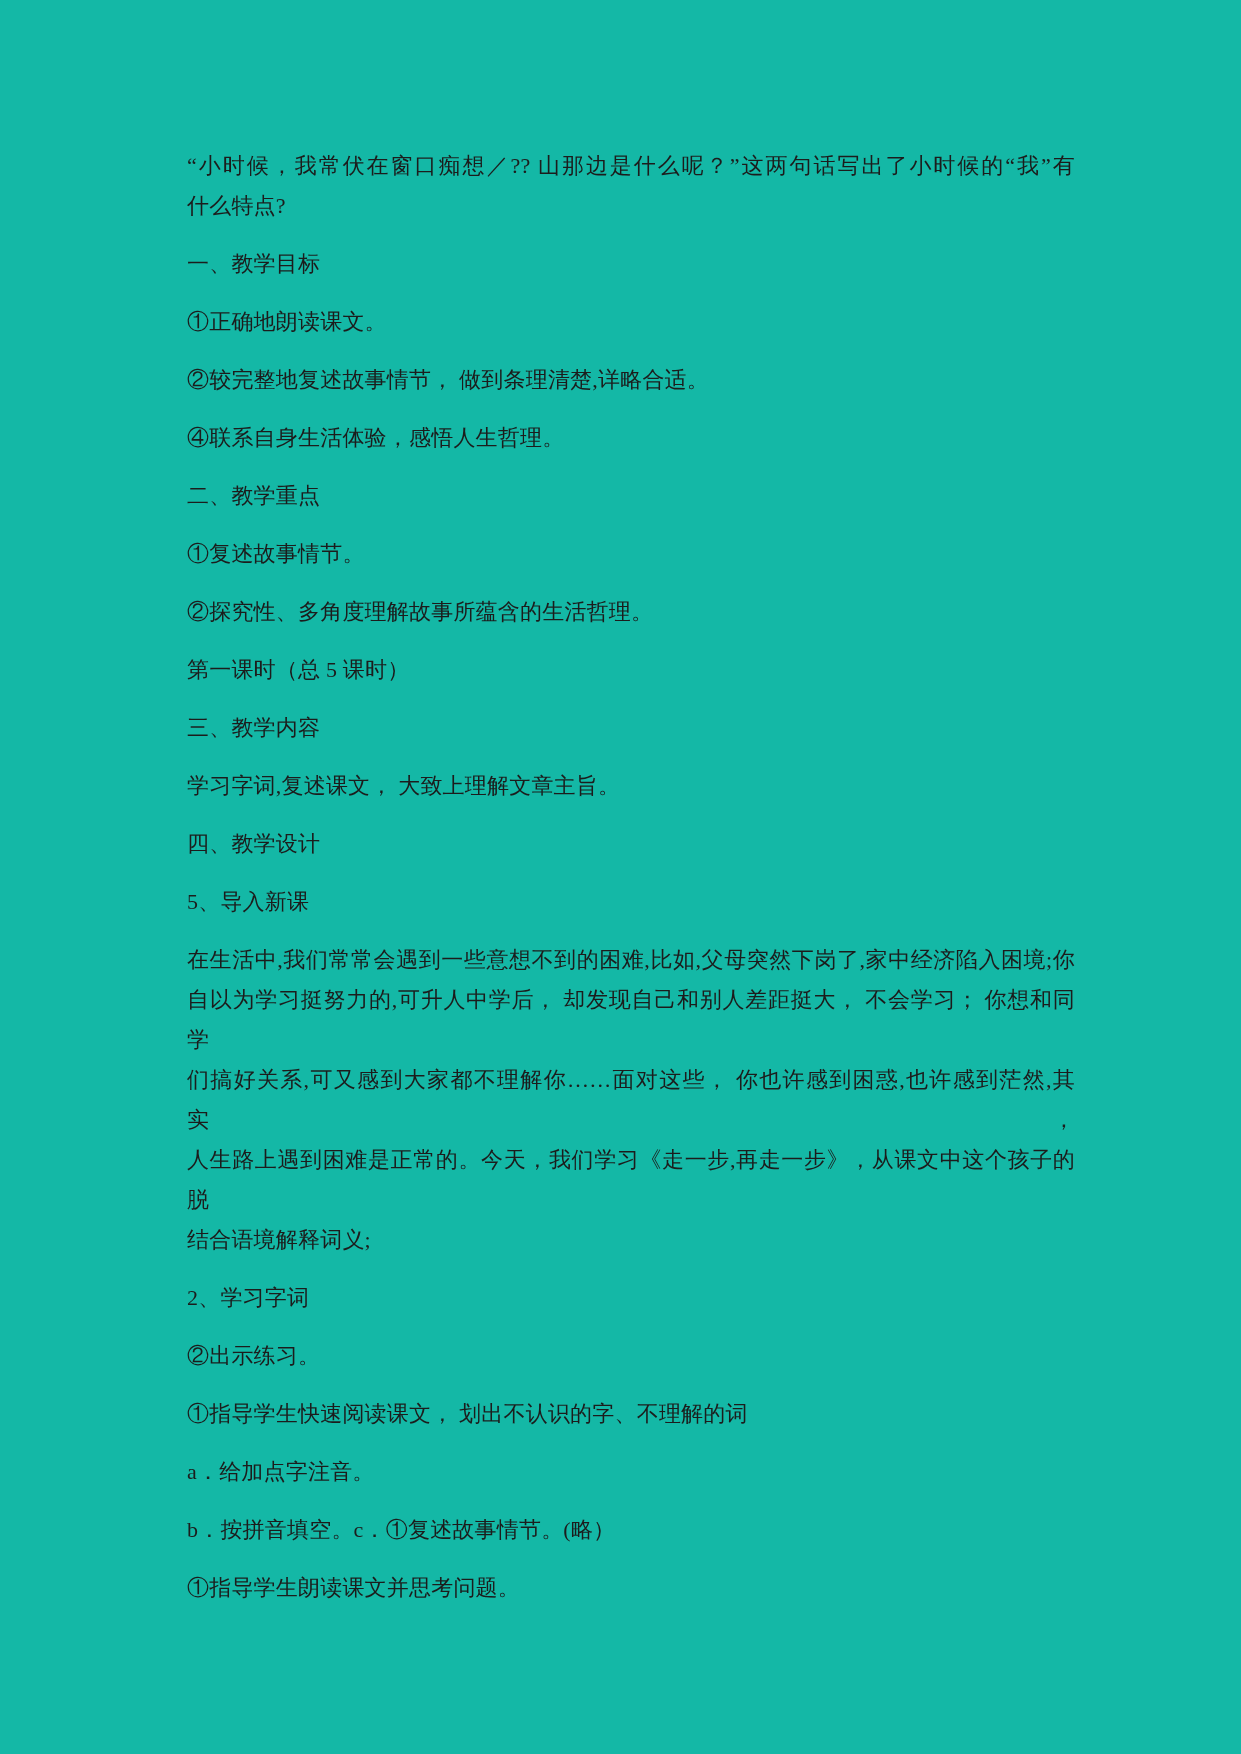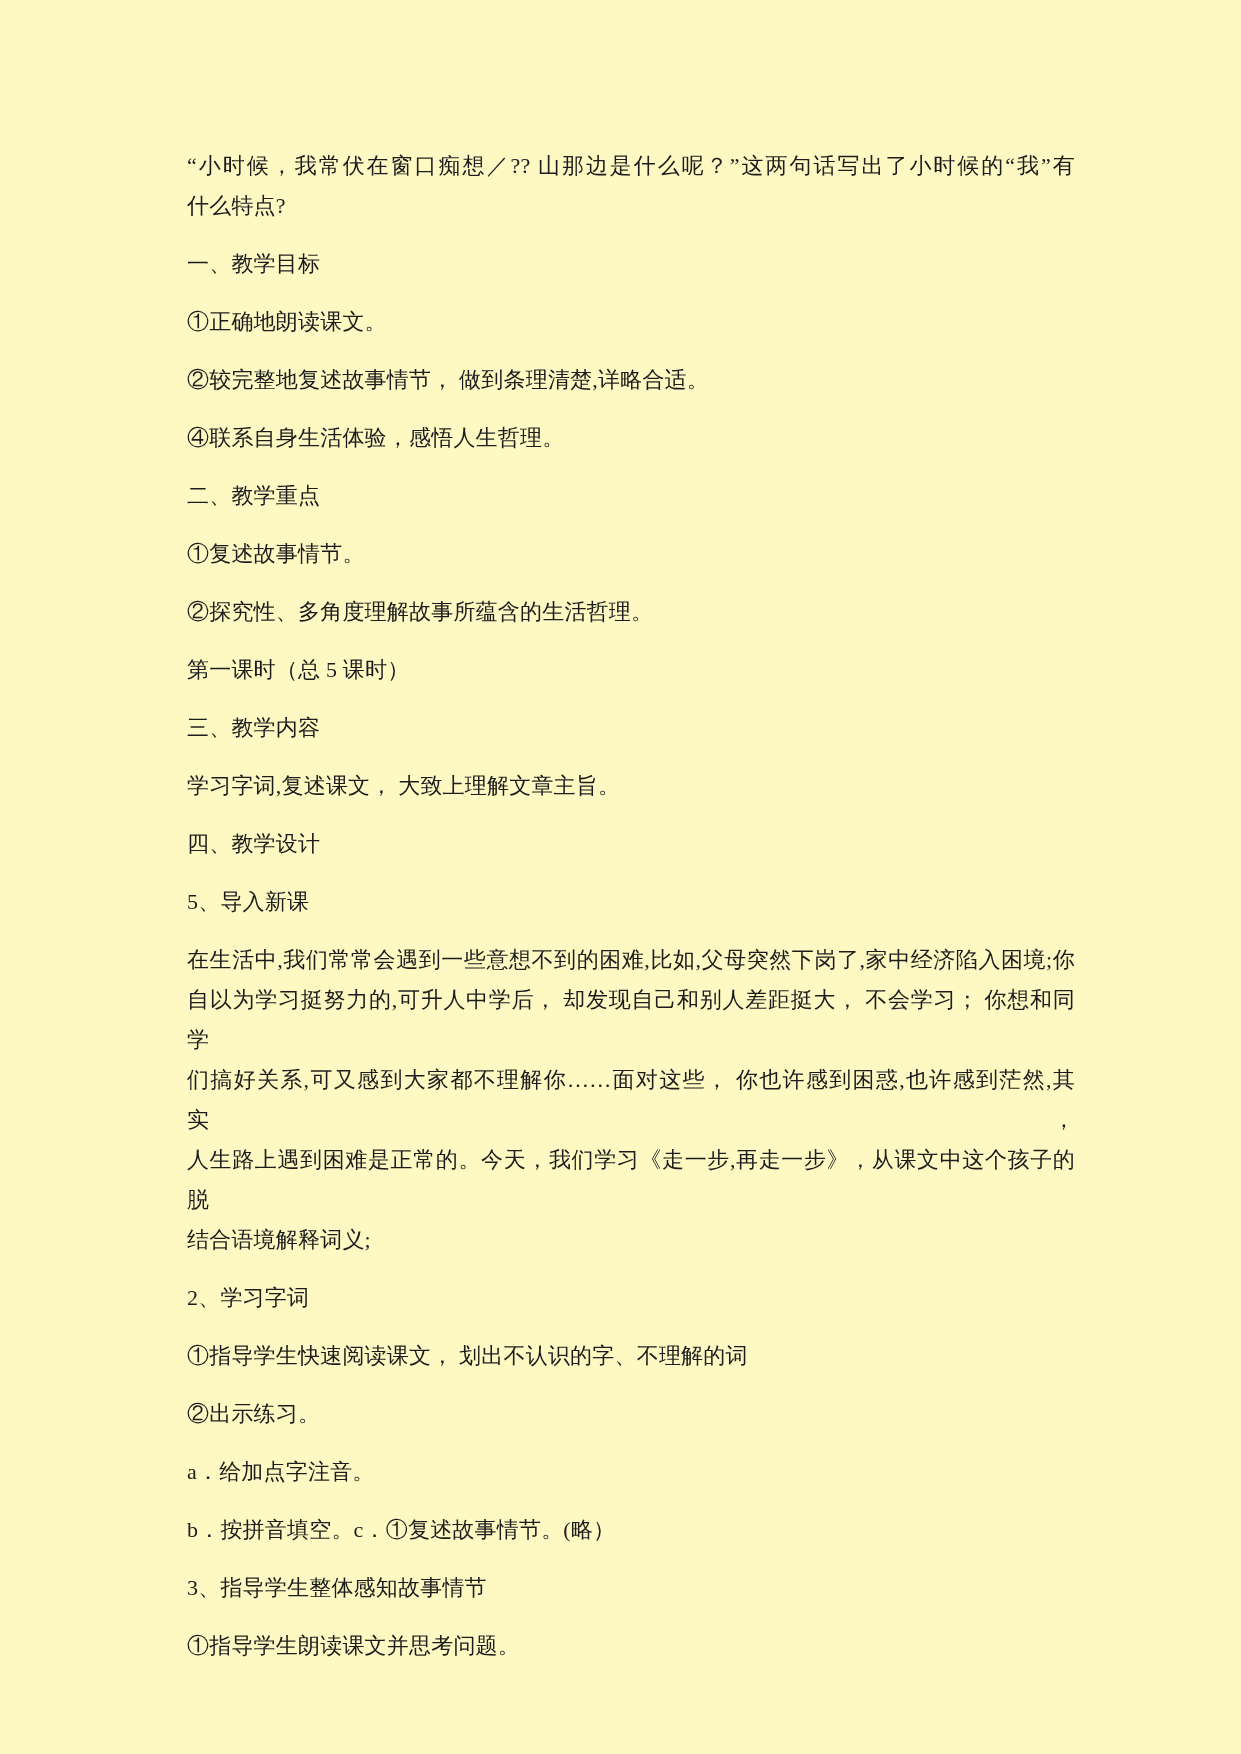--- a/index.html
+++ b/index.html
@@ -10,21 +10,21 @@
     position: relative;
     width: 1241px;
     height: 1754px;
     background: #ffffff;
     overflow: hidden;
     font-family: "Liberation Serif", "DejaVu Serif", serif;
   }
   .page {
     position: absolute;
     inset: 0;
-    background: #fef9c3;
+    background: #14b8a6;
   }
   .content {
     position: absolute;
     left: 187px;
     top: 146px;
     width: 888px;
     font-size: 22px;
     line-height: 40px;
     color: #1c1c1c;
     letter-spacing: 0.2px;
@@ -92,31 +92,28 @@
         <span class="ln just">在生活中,我们常常会遇到一些意想不到的困难,比如,父母突然下岗了,家中经济陷入困境;你</span>
         <span class="ln just">自以为学习挺努力的,可升人中学后， 却发现自己和别人差距挺大， 不会学习； 你想和同学</span>
         <span class="ln just">们搞好关系,可又感到大家都不理解你……面对这些， 你也许感到困惑,也许感到茫然,其实，</span>
         <span class="ln just">人生路上遇到困难是正常的。今天，我们学习《走一步,再走一步》，从课文中这个孩子的脱</span>
         <span class="ln">结合语境解释词义;</span>
       </p>
       <p>
         <span class="ln">2、学习字词</span>
       </p>
       <p>
-        <span class="ln">①指导学生快速阅读课文， 划出不认识的字、不理解的词</span>
+        <span class="ln">②出示练习。</span>
       </p>
       <p>
-        <span class="ln">②出示练习。</span>
+        <span class="ln">①指导学生快速阅读课文， 划出不认识的字、不理解的词</span>
       </p>
       <p>
         <span class="ln">a．给加点字注音。</span>
       </p>
       <p>
         <span class="ln">b．按拼音填空。c．①复述故事情节。(略）</span>
       </p>
       <p>
-        <span class="ln">3、指导学生整体感知故事情节</span>
-      </p>
-      <p>
         <span class="ln">①指导学生朗读课文并思考问题。</span>
       </p>
     </div>
 </div>
 
 </body></html>

